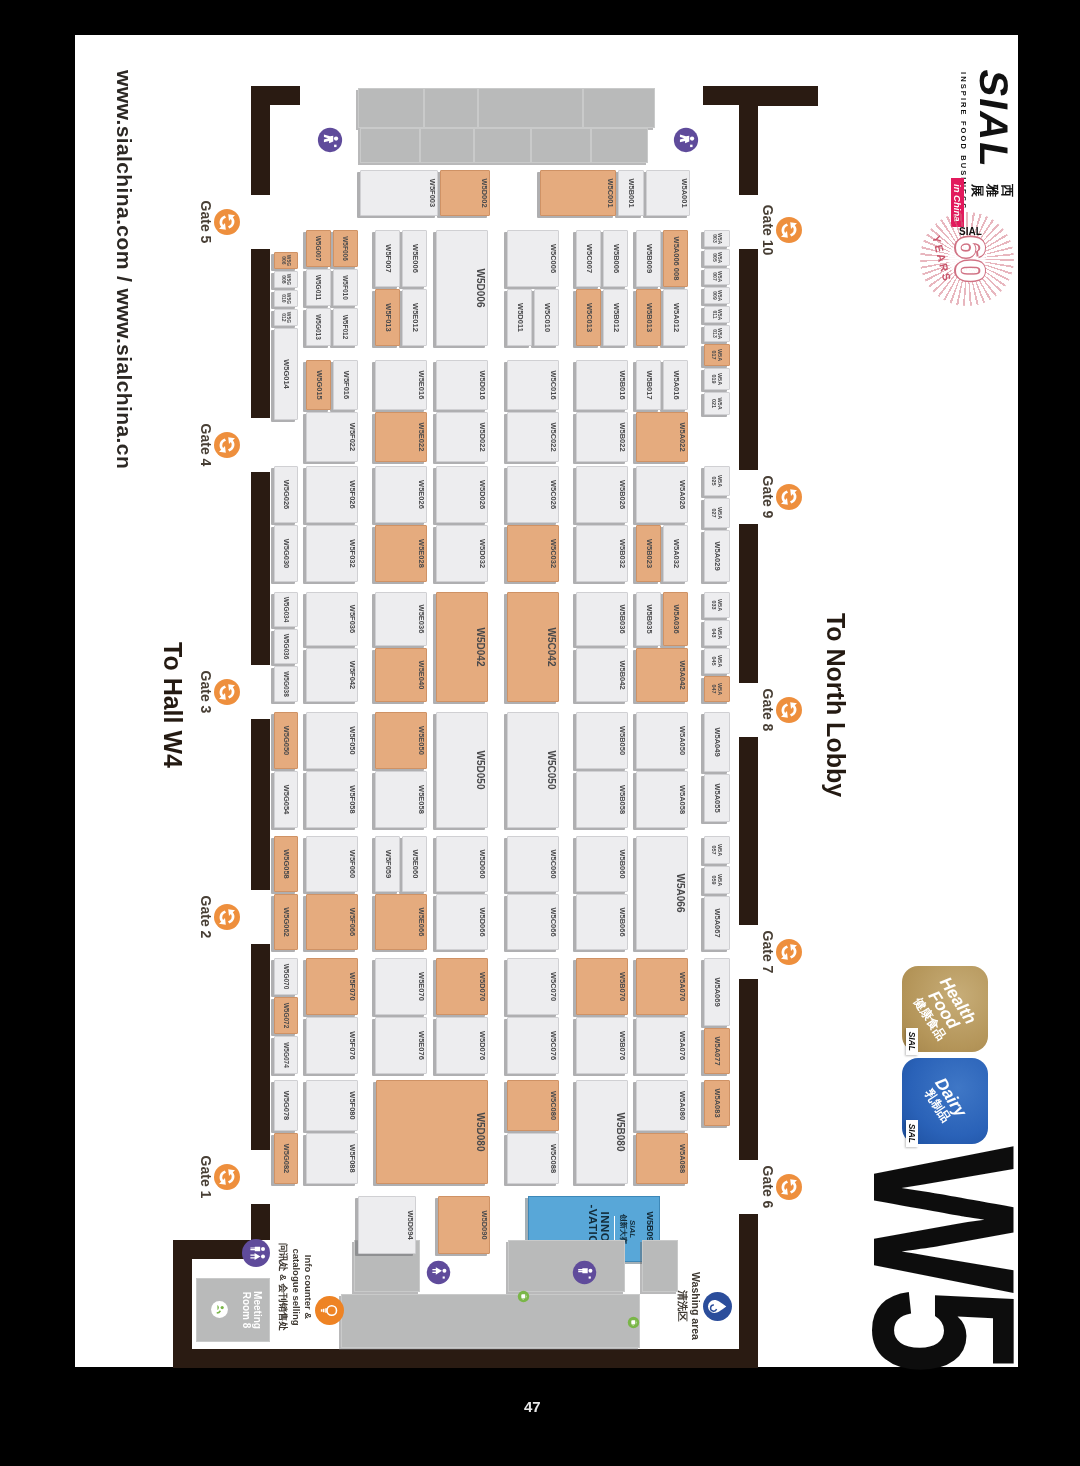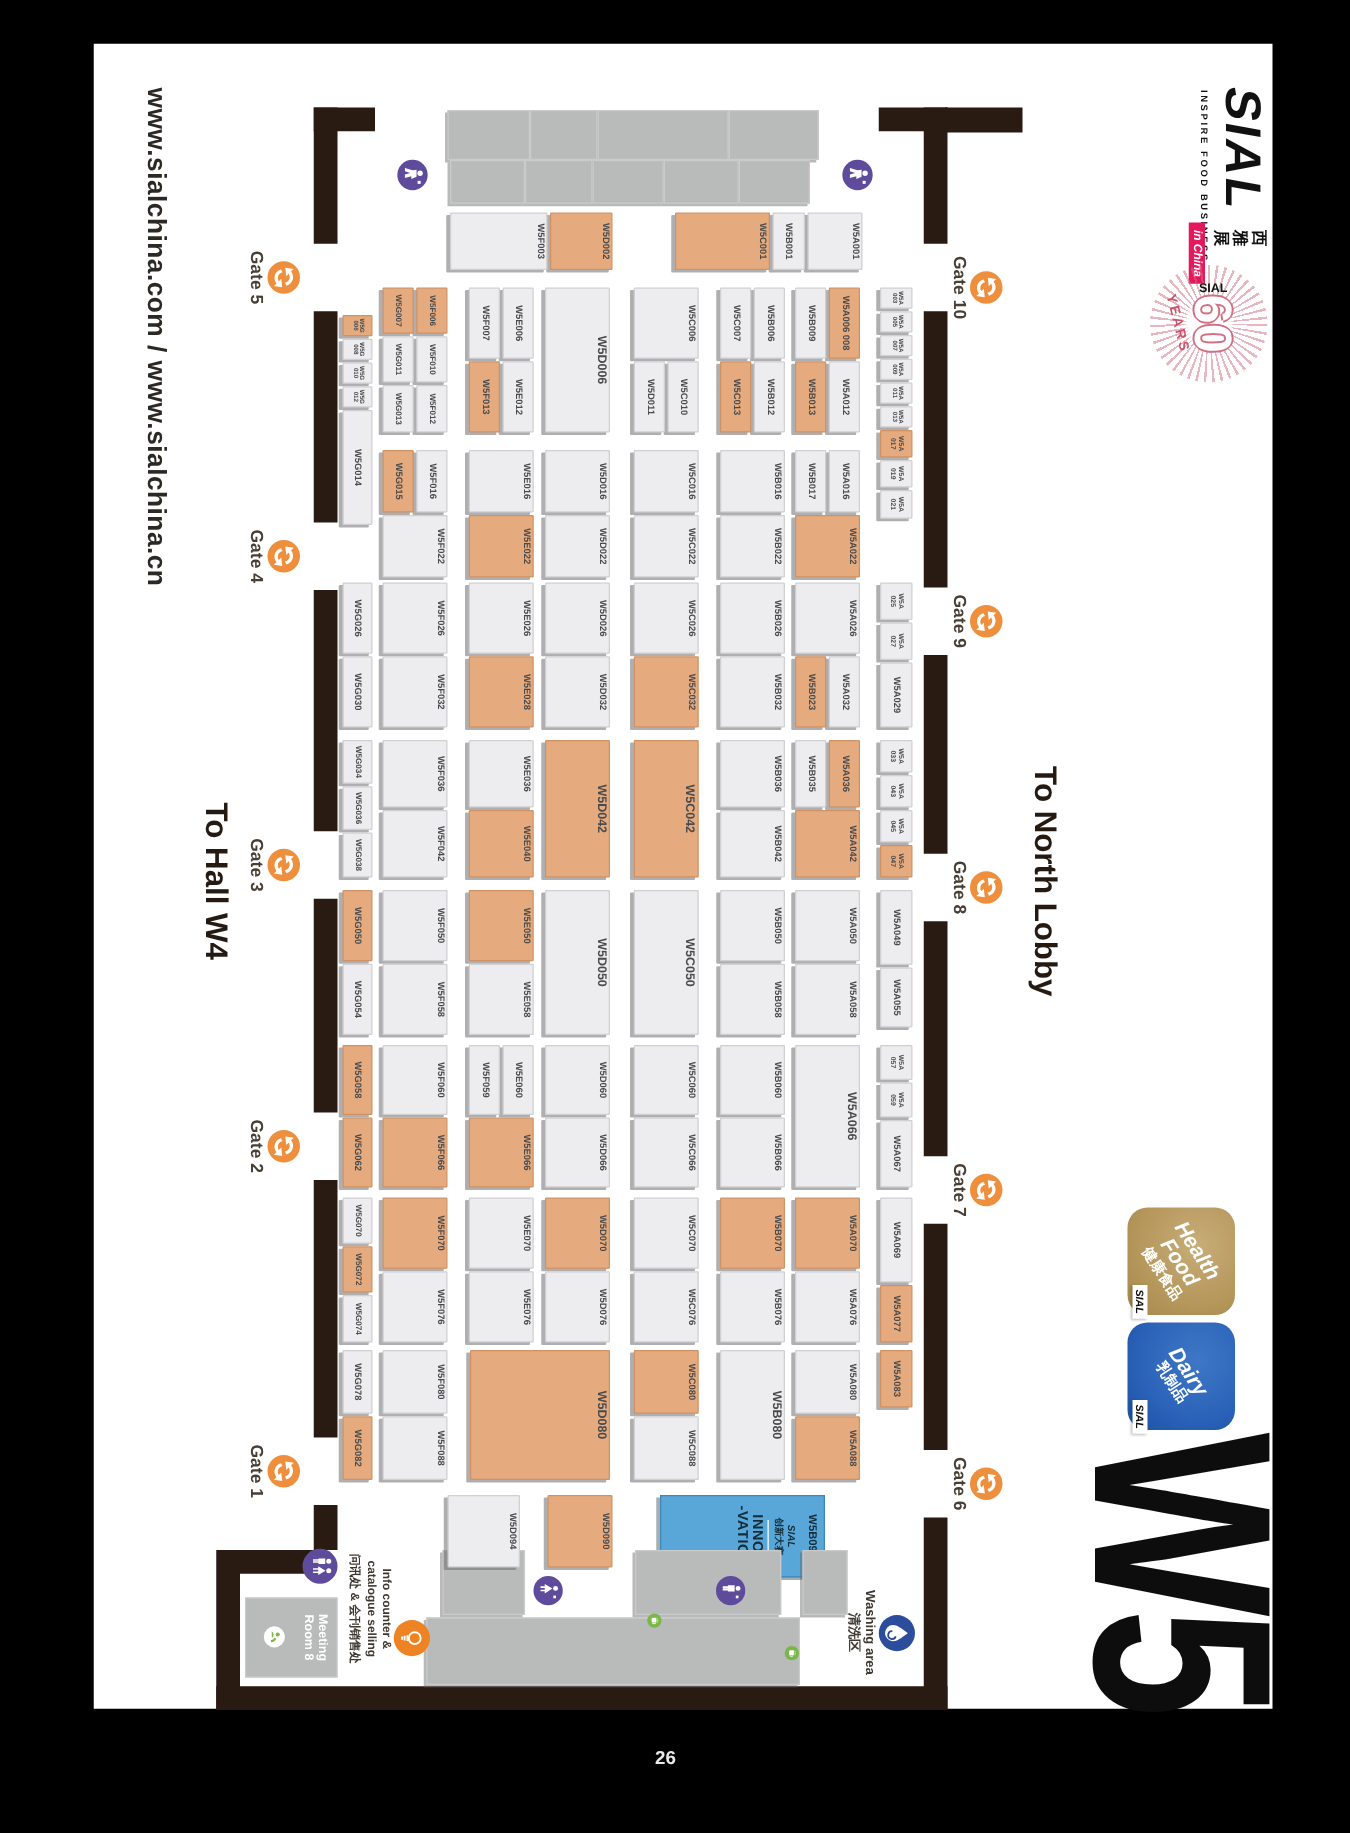--- a/index.html
+++ b/index.html
@@ -847,13 +847,13 @@
     <div class="icon" style="left: 1162px; top: 838px; width: 30px; height: 30px;"><svg width="30" height="30" viewBox="-15 -15 30 30">
         <circle r="13" fill="#ee8f3d"></circle>
         <g fill="#fff">
           <path d="M6.5,-2.2 A7,7 0 0,0 -4.8,-5.8 L-6.8,-8 -7.8,-1.2 -1,-2 -3,-3.9 A4.6,4.6 0 0,1 4.2,-1 Z"></path>
           <path d="M6.5,-2.2 A7,7 0 0,0 -4.8,-5.8 L-6.8,-8 -7.8,-1.2 -1,-2 -3,-3.9 A4.6,4.6 0 0,1 4.2,-1 Z" transform="rotate(180)"></path>
         </g>
       </svg></div>
     <div class="gate" style="left: 1132px; top: 866px; width: 90px; height: 18px;">Gate 1</div>
   </div>
 
-<div id="page-num">26</div>
+<div id="page-num">47</div>
 
 </body></html>

